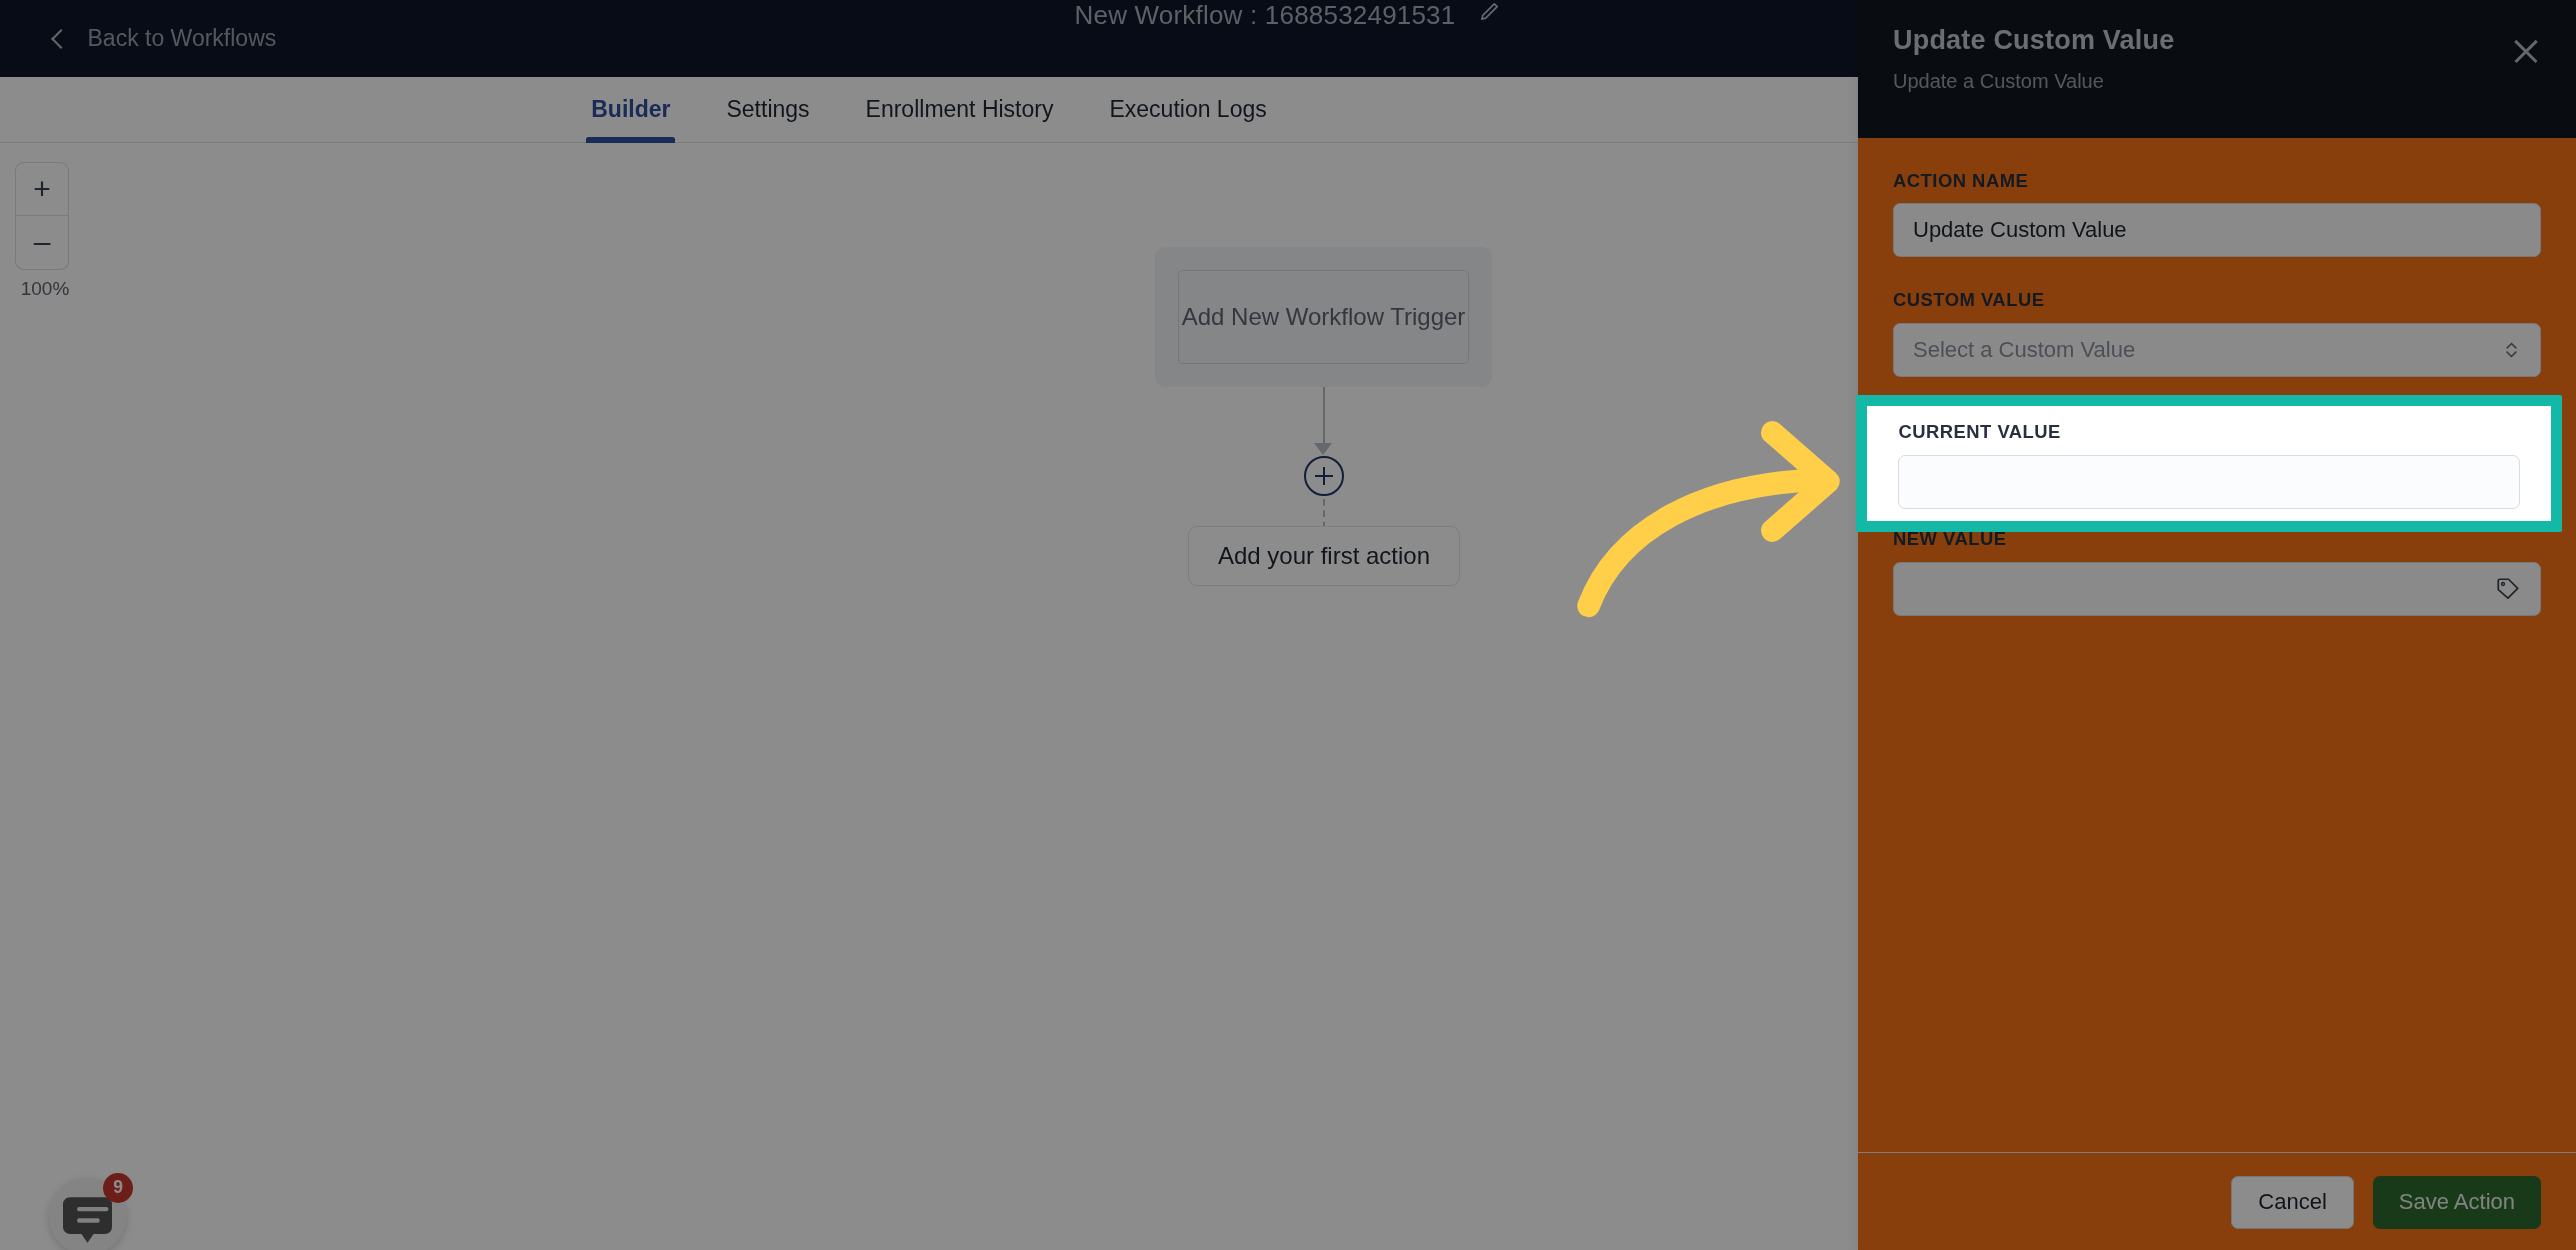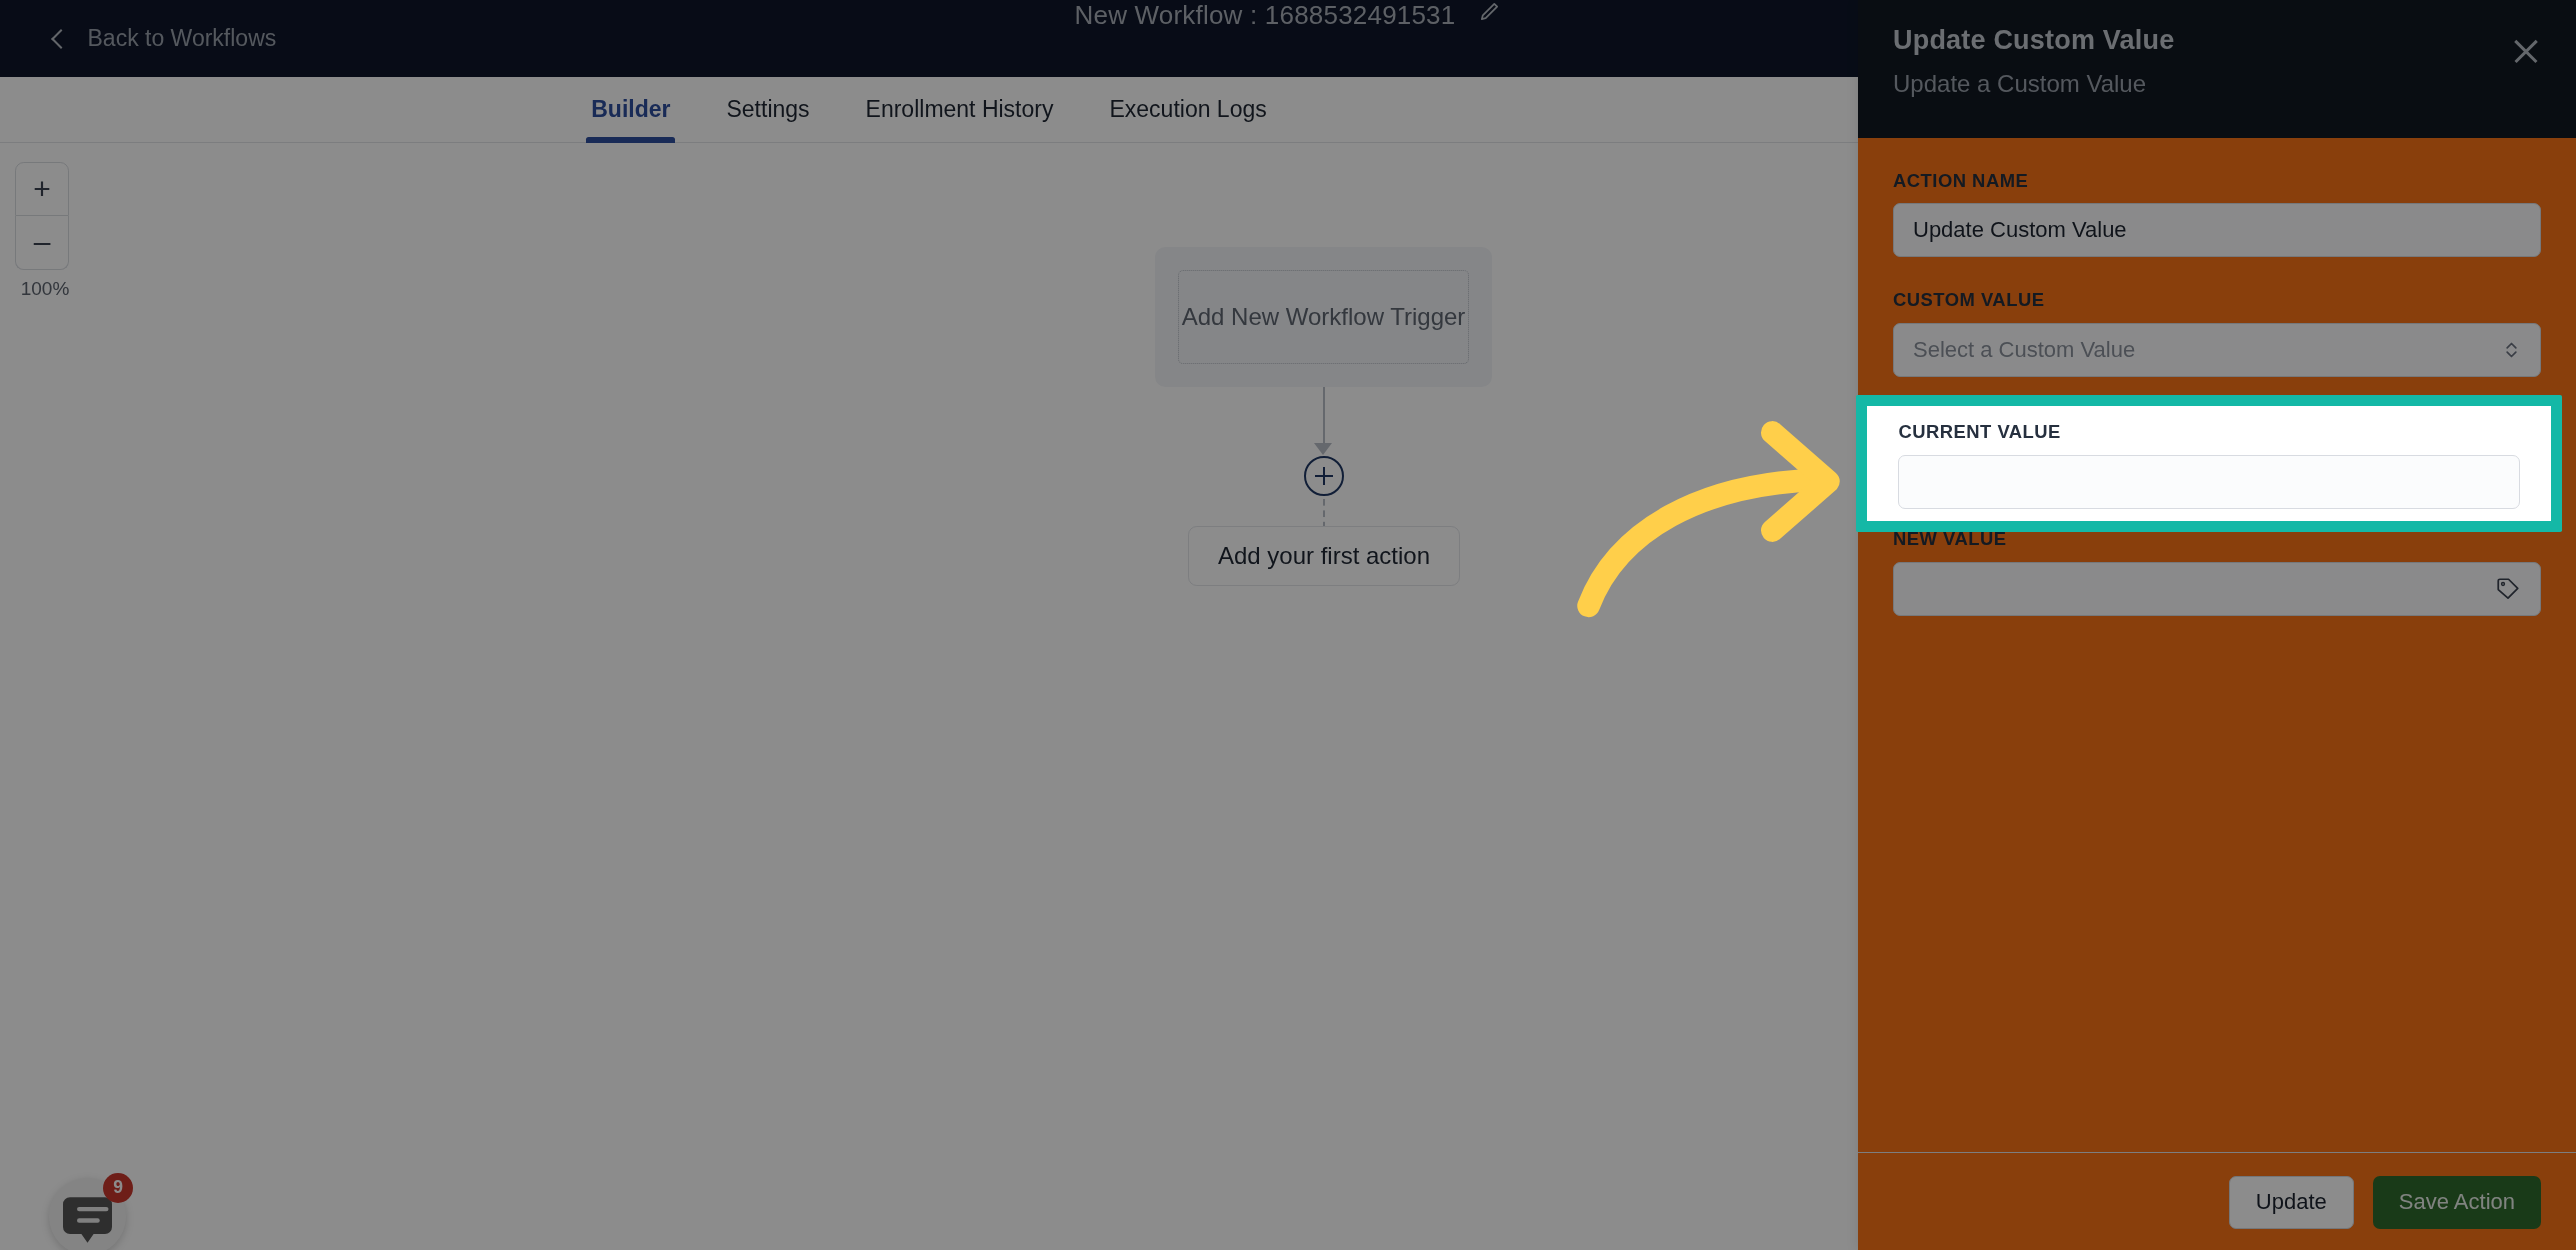--- a/index.html
+++ b/index.html
@@ -261,21 +261,21 @@
   }
   .sp-title {
     color: #c3c8cf;
     font-size: 27px;
     font-weight: 600;
     letter-spacing: 0.2px;
   }
   .sp-sub {
     margin-top: 14px;
     color: #9aa1ab;
-    font-size: 24px;
+    font-size: 20px;
   }
   .sp-close {
     position: absolute;
     right: 30px; top: 32px;
     width: 39px; height: 39px;
     cursor: pointer;
   }
   .sp-close span {
     position: absolute;
     left: 4.4px; top: 17.5px;
@@ -485,21 +485,21 @@
             <path d="M3 12.5V4.5A1.5 1.5 0 0 1 4.5 3h8l8.5 8.5-9 9-9-8z" fill="none" stroke="#3b4250" stroke-width="1.6" stroke-linejoin="round"></path>
             <circle cx="7.4" cy="7.4" r="1.3" fill="none" stroke="#3b4250" stroke-width="1.4"></circle>
           </svg>
         </div>
       </div>
 
     </div>
 
     <div class="sp-footer">
       <div class="btn btn-cancel">
-        <span>Update</span>
+        <span>Cancel</span>
       </div>
       <div class="btn btn-save">
         <span>Save Action</span>
       </div>
     </div>
   </div>
 
   <div class="scrim"></div>
 
   <div class="annot spotlight">

